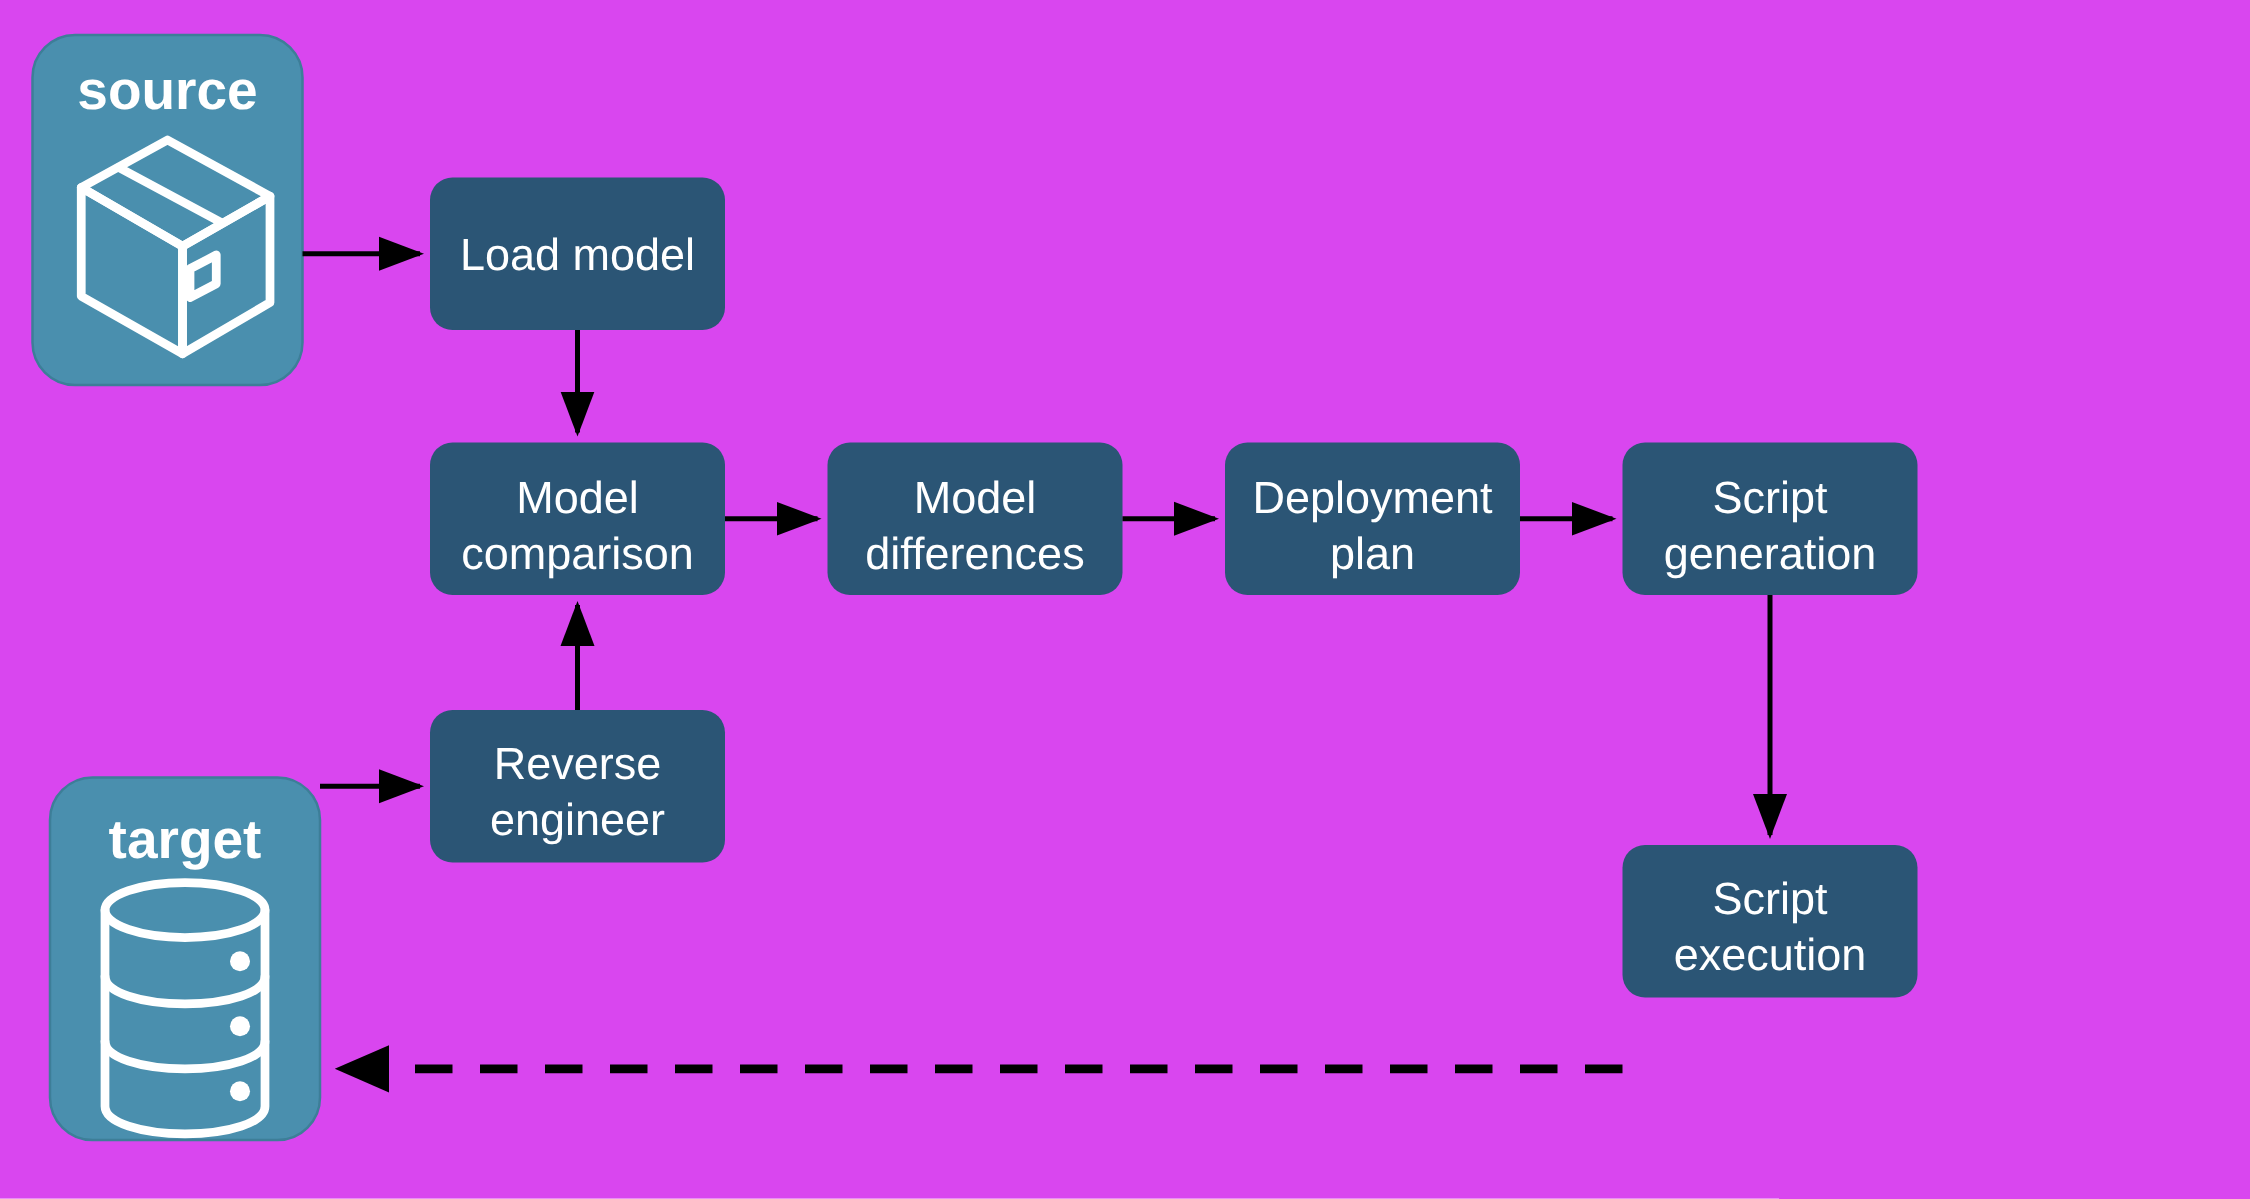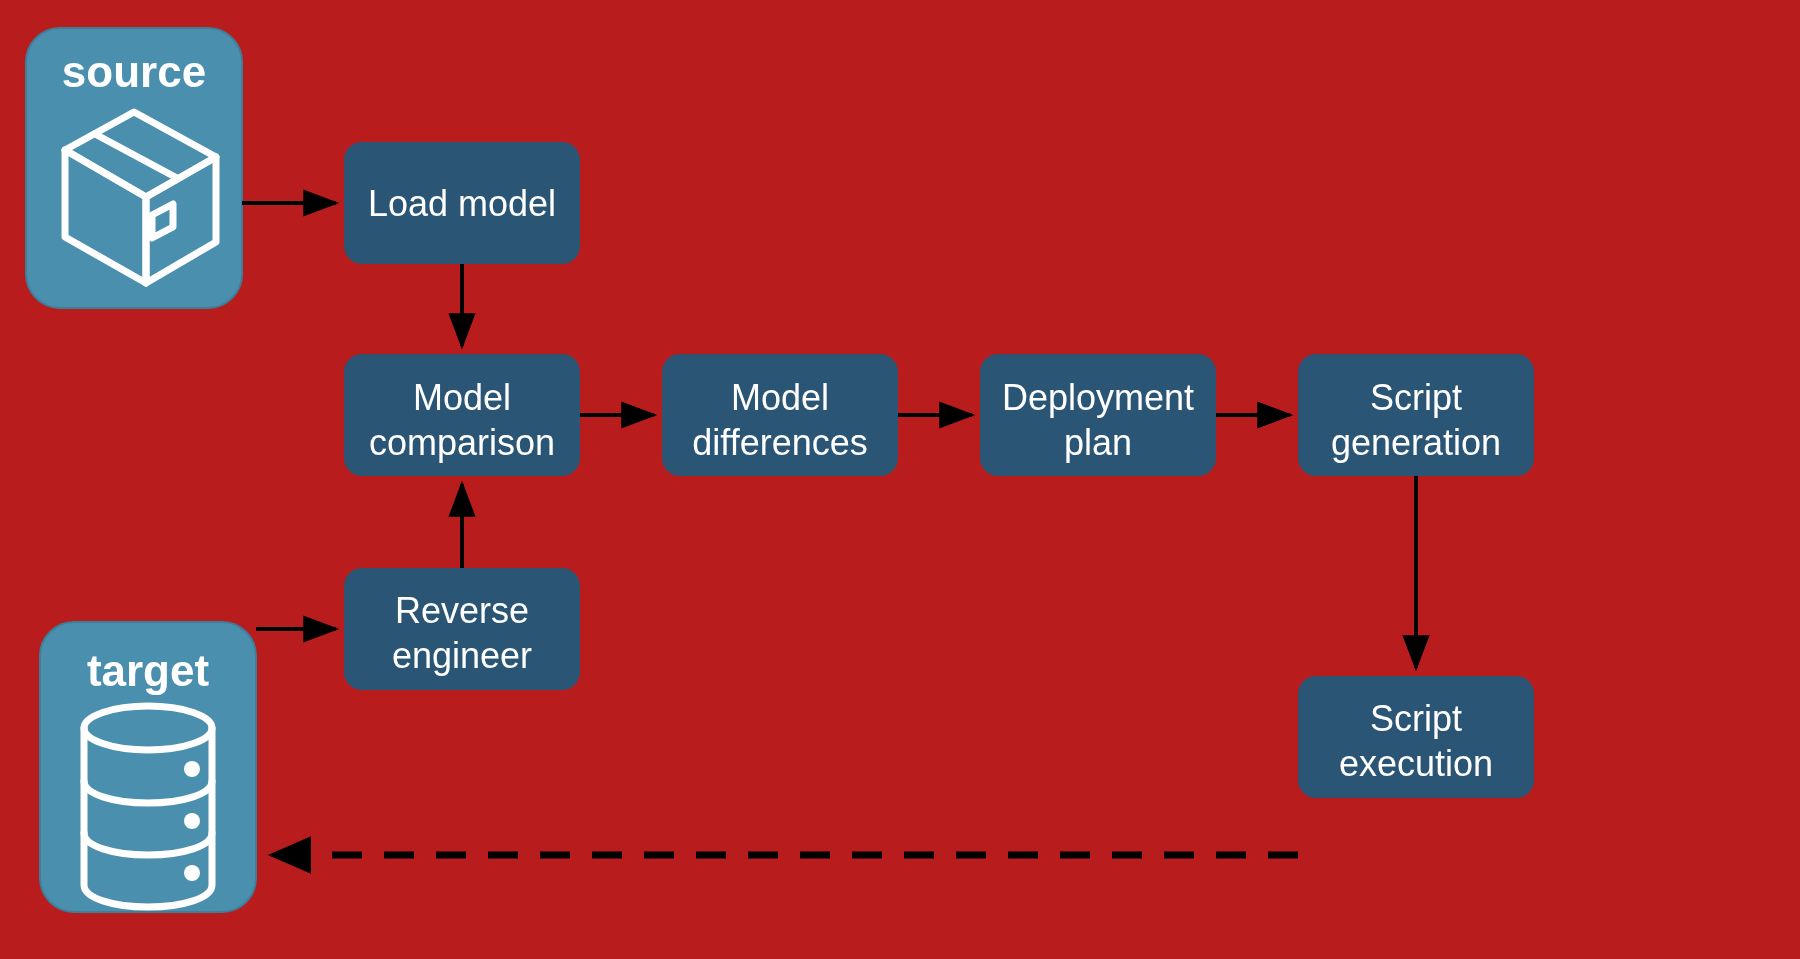--- a/index.html
+++ b/index.html
@@ -10,21 +10,21 @@
   body {
     width: 1800px;
     height: 959px;
     font-family: "Liberation Sans", sans-serif;
     overflow: hidden;
   }
   #diagram-root {
     position: relative;
     width: 1800px;
     height: 959px;
-    background: #b91c1c;
+    background: #d946ef;
   }
   svg#flow-svg {
     display: block;
     width: 1800px;
     height: 959px;
   }
   .endpoint-title {
     font-family: "Liberation Sans", sans-serif;
     font-weight: bold;
     font-size: 44px;

